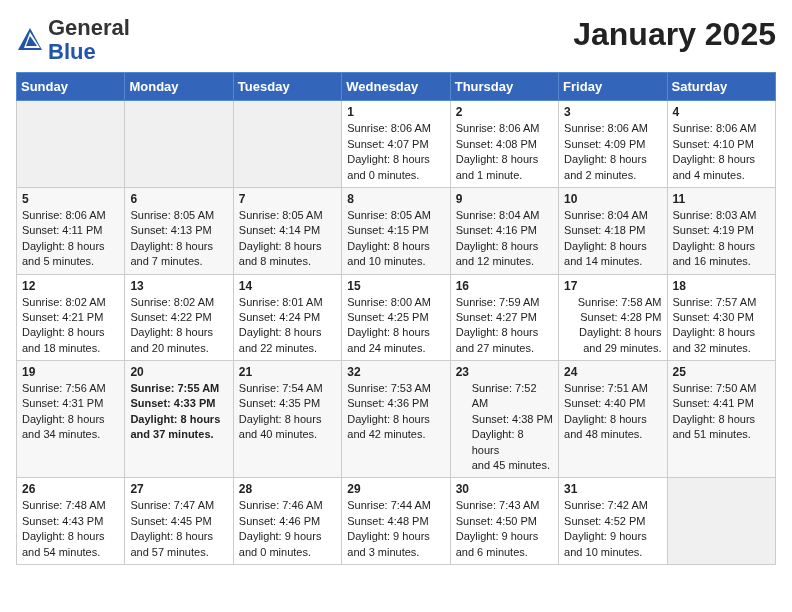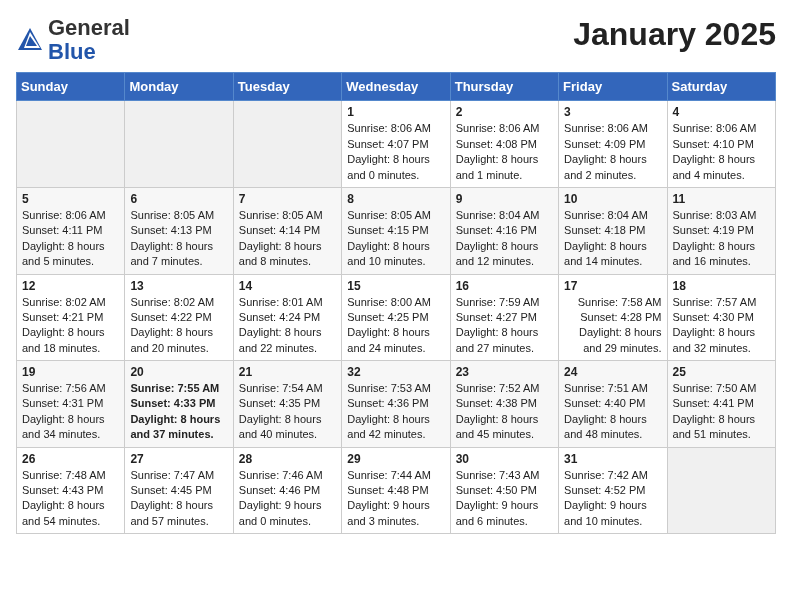--- a/index.html
+++ b/index.html
@@ -278,21 +278,21 @@
         </td>
         <td>
           <span class="day-number">32</span>
           <div class="cell-content" style="white-space: pre-line;">Sunrise: 7:53 AM
 Sunset: 4:36 PM
 Daylight: 8 hours
 and 42 minutes.</div>
         </td>
         <td>
           <span class="day-number">23</span>
-          <div class="cell-content" style="white-space: pre-line;">Sunrise: 7:52 AM
+          <div class="cell-content" style="white-space: pre-line; margin-left: 16px;">Sunrise: 7:52 AM
 Sunset: 4:38 PM
 Daylight: 8 hours
 and 45 minutes.</div>
         </td>
         <td>
           <span class="day-number">24</span>
           <div class="cell-content" style="white-space: pre-line;">Sunrise: 7:51 AM
 Sunset: 4:40 PM
 Daylight: 8 hours
 and 48 minutes.</div>

